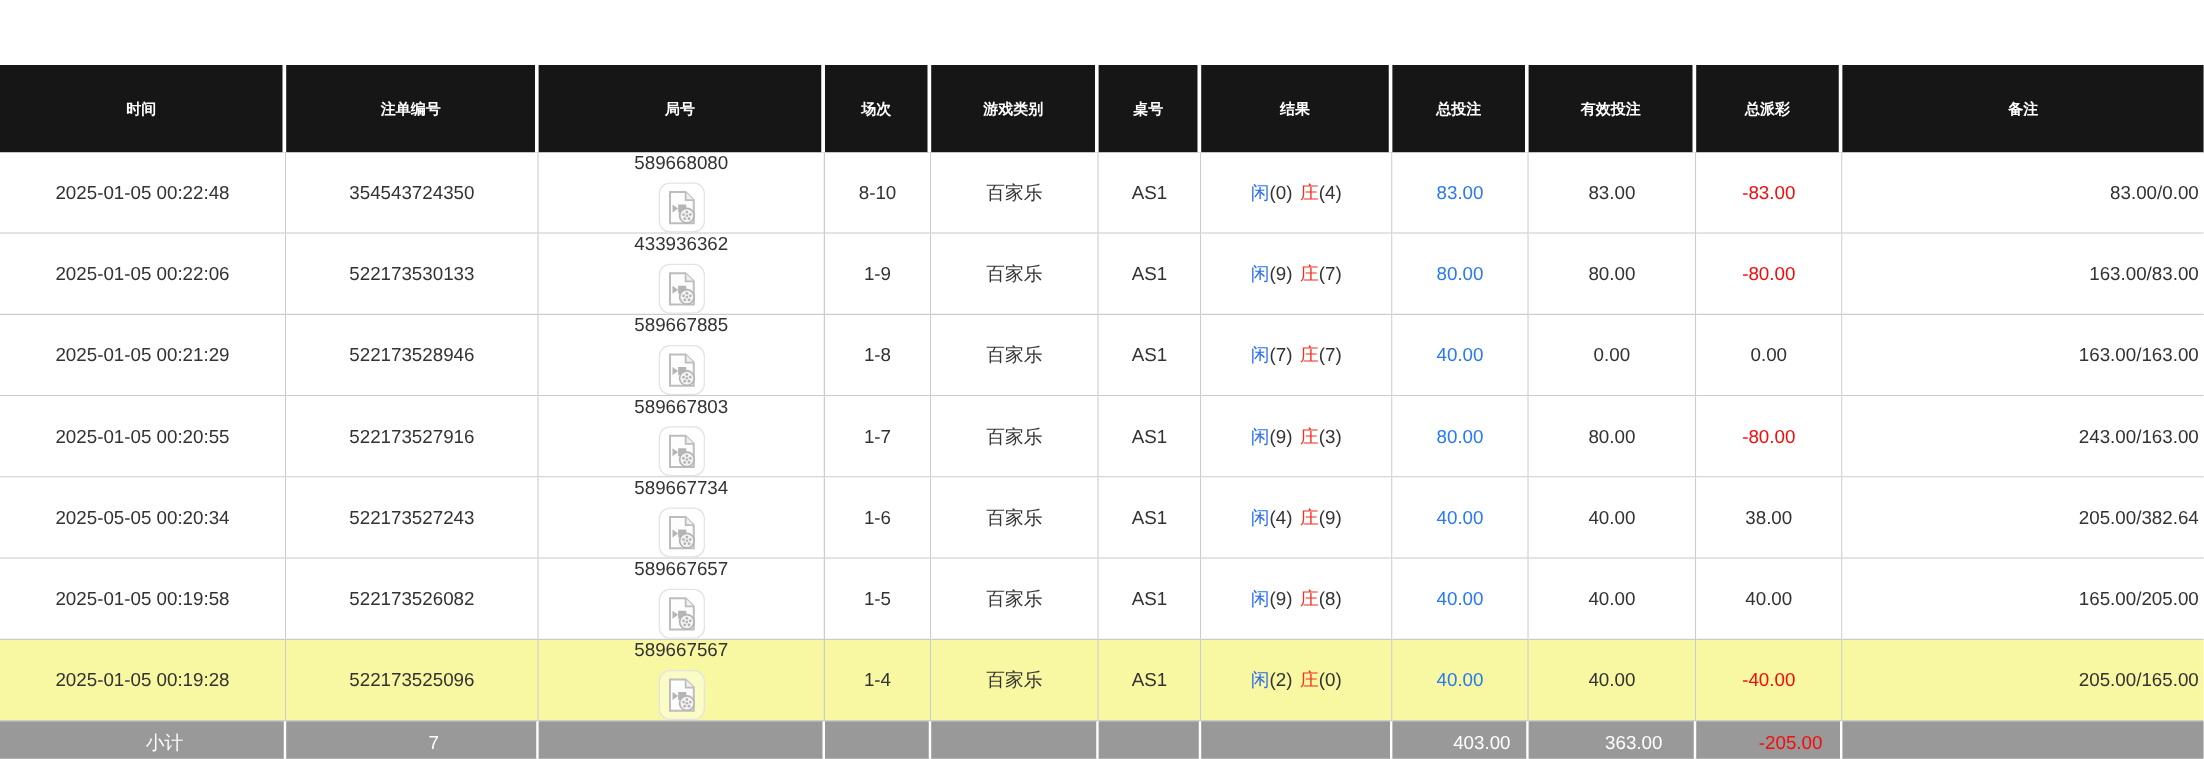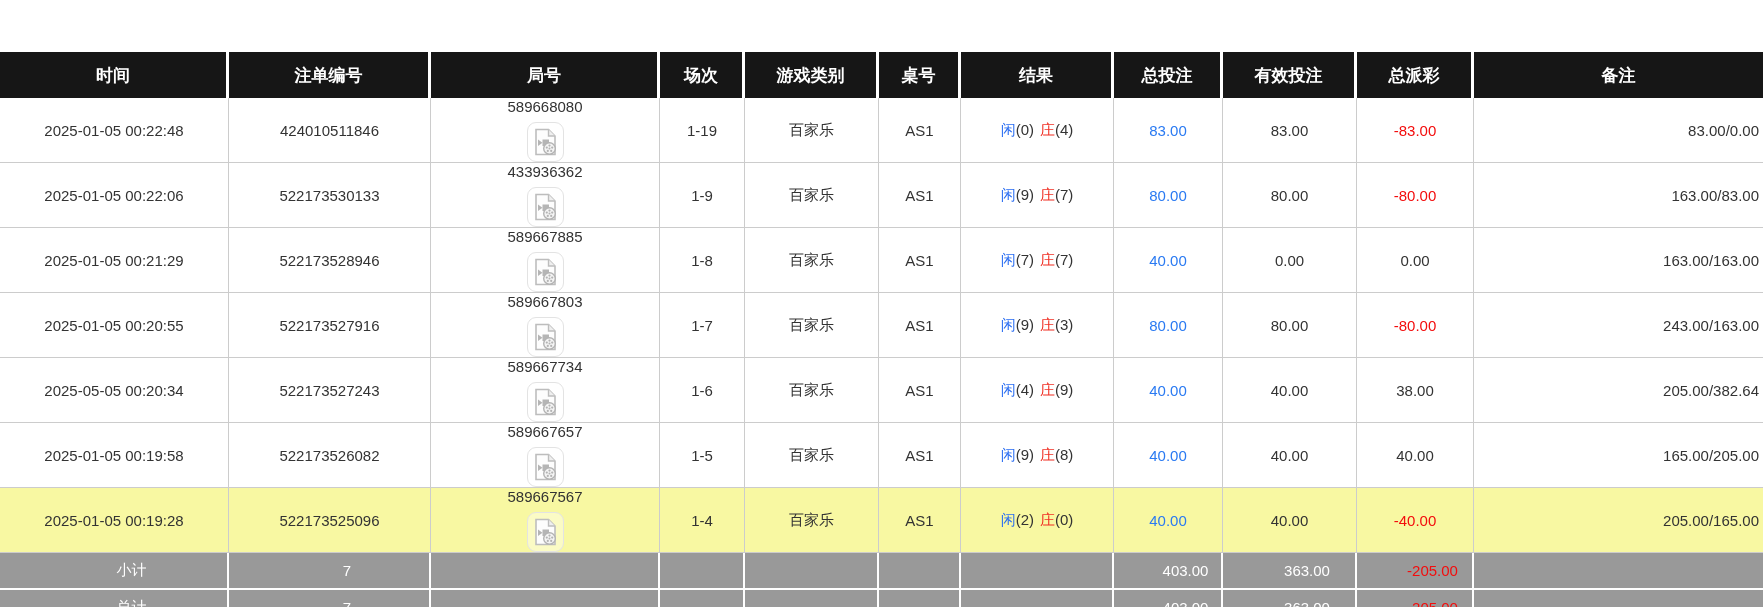--- a/index.html
+++ b/index.html
@@ -18,22 +18,22 @@
   }
   
   col.c-time{width:229px;} col.c-bet{width:202px;} col.c-round{width:229px;}
   col.c-session{width:85px;} col.c-game{width:134px;} col.c-table{width:82px;}
   col.c-result{width:153px;} col.c-total{width:109px;} col.c-valid{width:134px;}
   col.c-payout{width:117px;} col.c-remark{width:289px;}
 
   thead th{
     background:var(--header-bg,#161616);
     color:var(--header-text,#fff);
-    font-size:17px;font-weight:bold;
-    height:38px;padding:4px;
+    font-size:12px;font-weight:bold;
+    height:38px;padding:16px;
     border-right:3px solid #ffffff;
     text-align:center;vertical-align:middle;
   }
   thead th:last-child{border-right:none;}
 
   tbody td{
     background:#ffffff;
     color:var(--body-text,#333);
     font-size:15px;
     height:53px;padding:0 4px;
@@ -101,42 +101,42 @@
         <th>结果</th>
         <th>总投注</th>
         <th>有效投注</th>
         <th>总派彩</th>
         <th>备注</th>
       </tr>
   </thead>
   <tbody>
       <tr>
     <td>2025-01-05 00:22:48</td>
-    <td>424010511846</td>
+    <td>354543724350</td>
     <td>
       <span class="round-wrap">
         <span>589668080</span>
         <button class="video-btn">
           <svg width="27" height="30" viewBox="0 0 27 30">
             <path d="M4 2.5 h12.5 l6.5 6.5 v18.5 H4 z" fill="#fdfdfd" stroke="#bdbdbd" stroke-width="1.6"></path>
             <path d="M16.5 2.5 v6.5 h6.5" fill="#efefef" stroke="#bdbdbd" stroke-width="1.4"></path>
             <path d="M10.5 12.5 h6.5 v6.5 h-6.5 z" fill="#b5b5b5"></path>
             <path d="M10.5 15.75 l-4.5 3.25 v-6.5 z" fill="#b5b5b5"></path>
             <circle cx="17.5" cy="21.5" r="5.8" fill="#f4f4f4" stroke="#b3b3b3" stroke-width="1.4"></circle>
             <circle cx="17.5" cy="21.5" r="1" fill="#b3b3b3"></circle>
             <circle cx="17.5" cy="18.6" r="1.1" fill="#b3b3b3"></circle>
             <circle cx="14.8" cy="20.6" r="1.1" fill="#b3b3b3"></circle>
             <circle cx="15.8" cy="23.9" r="1.1" fill="#b3b3b3"></circle>
             <circle cx="19.2" cy="23.9" r="1.1" fill="#b3b3b3"></circle>
             <circle cx="20.2" cy="20.6" r="1.1" fill="#b3b3b3"></circle>
           </svg>
         </button>
       </span>
     </td>
-    <td>1-19</td>
+    <td>8-10</td>
     <td>百家乐</td>
     <td>AS1</td>
     <td>
       <span class="player">闲</span><span class="paren">(0)</span><span class="banker">庄</span><span class="paren">(4)</span>
     </td>
     <td class="blue">83.00</td>
     <td>83.00</td>
     <td class="neg">-83.00</td>
     <td>83.00/0.00</td>
   </tr>

